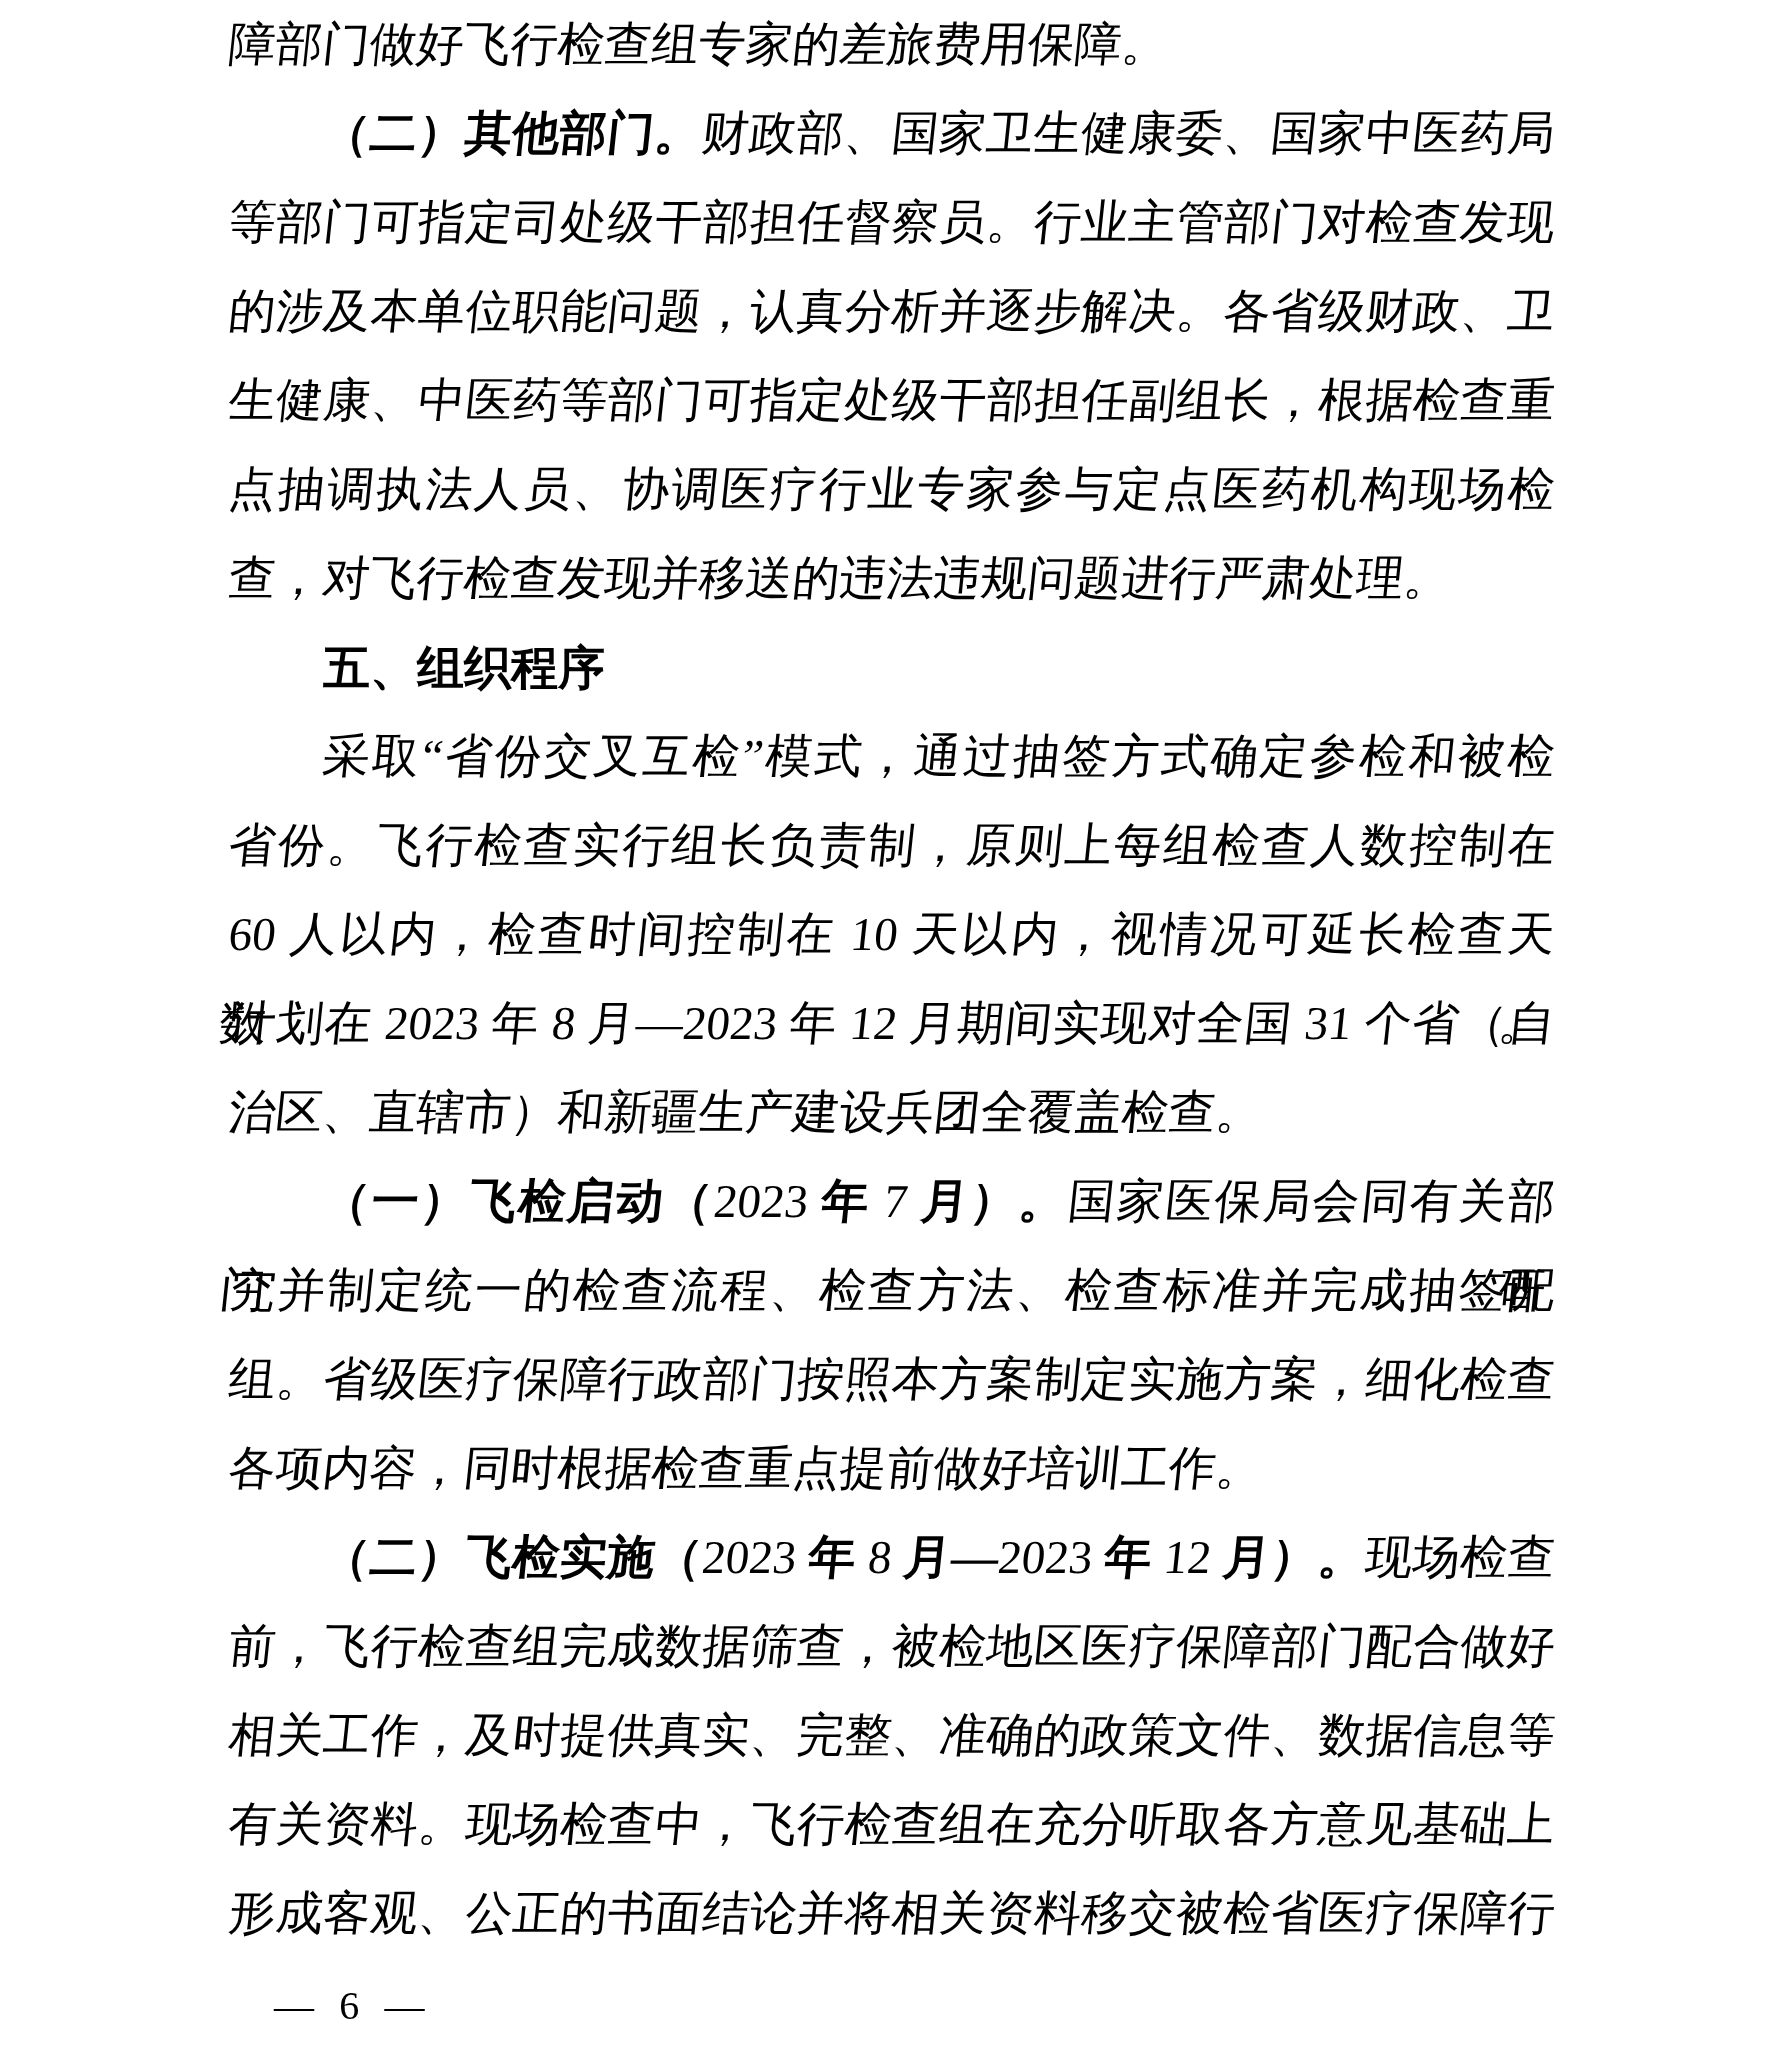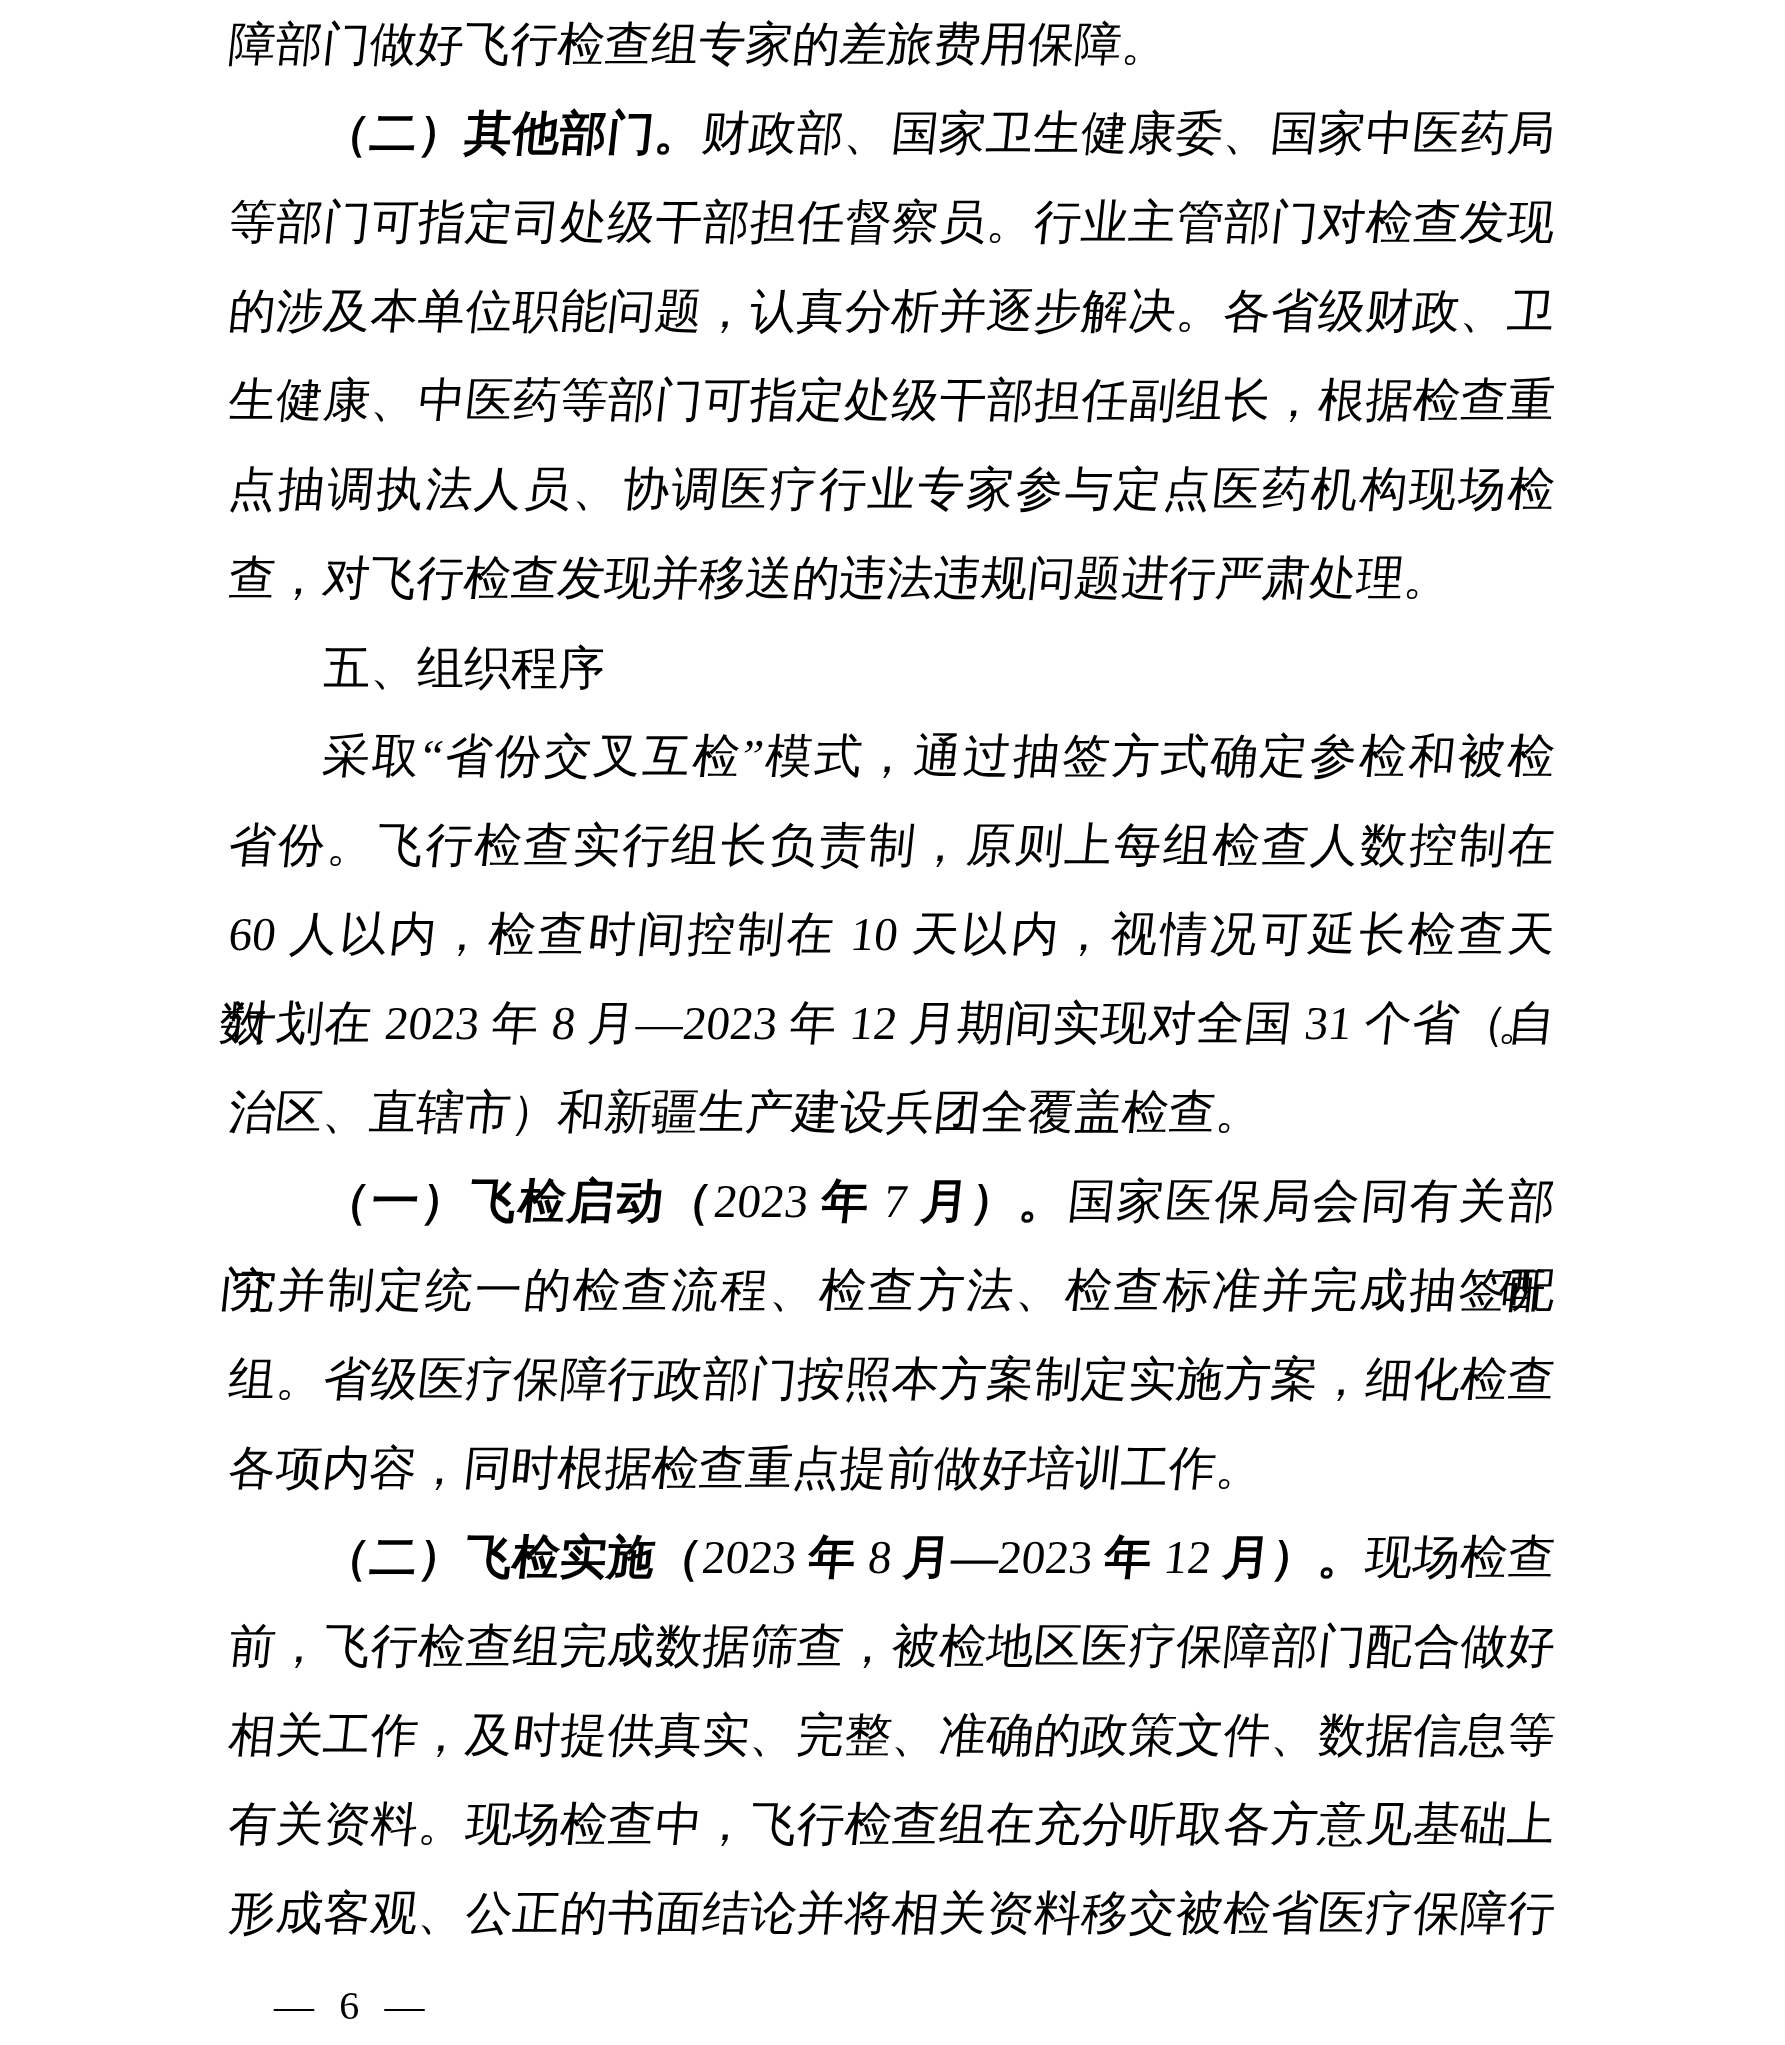--- a/index.html
+++ b/index.html
@@ -42,21 +42,21 @@
   .line.full {
     text-align-last: justify;
   }
   .run.body {
     font-weight: 400;
   }
   .run.lead {
     font-weight: 700;
   }
   .run.heading {
-    font-weight: 400;
+    font-weight: 700;
     font-family: "Liberation Sans", "DejaVu Sans", sans-serif;
   }
   .num {
     font-family: "Liberation Serif", "DejaVu Serif", serif;
     font-weight: 400;
   }
   .footer {
     position: absolute;
     left: 274px;
     top: 1980px;

